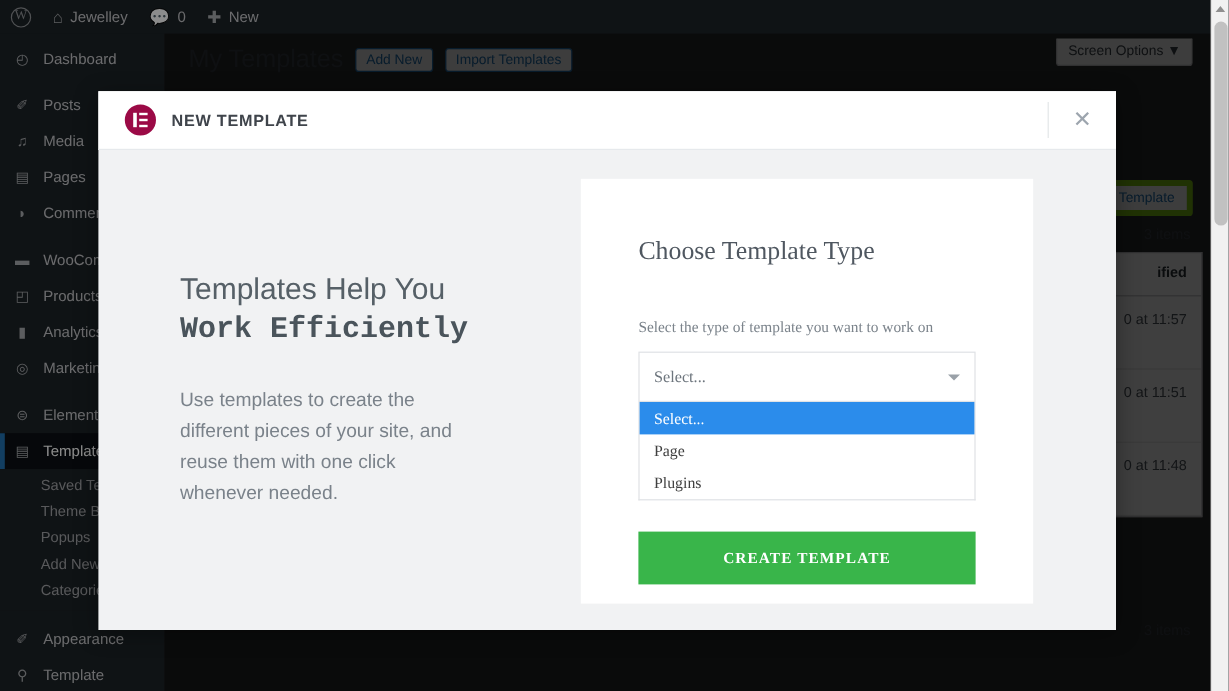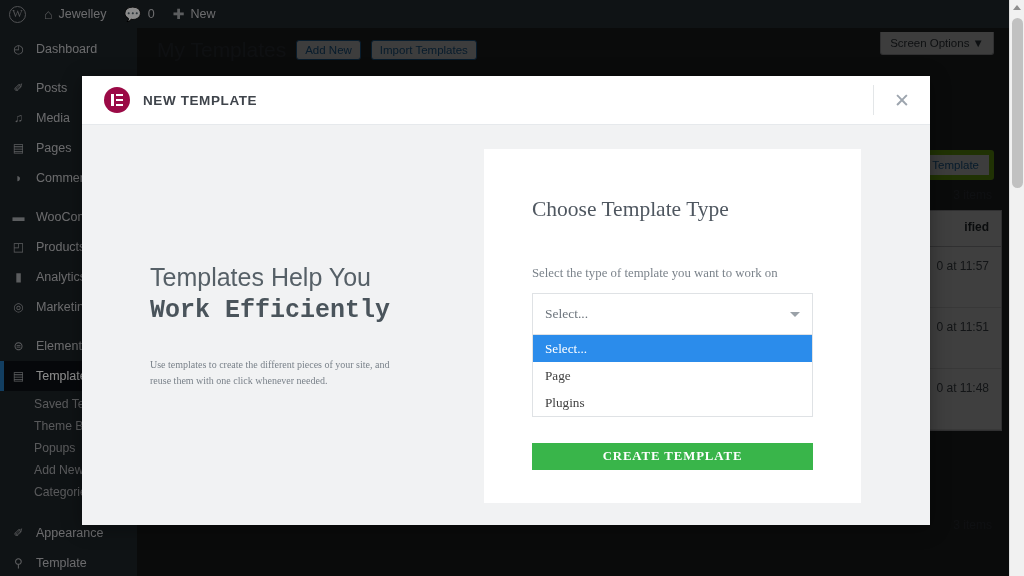--- a/index.html
+++ b/index.html
@@ -138,23 +138,22 @@
 
   .modal-body { flex: 1; display: flex; position: relative; }
 
   .left-pane {
     width: 472px; display: flex; flex-direction: column; justify-content: center;
     padding: 0 0 0 68px;
   }
   .lead { font-size: 25px; color: #566067; font-weight: 400; line-height: 1.32; }
   .lead b { font-weight: bold; color: #4a545b; display: block; font-family: Liberation Mono, monospace; }
   .blurb {
-    margin-top: 30px; font-size: 10px; line-height: 1.62; color: #7a828a;
+    margin-top: 30px; font-size: 16px; line-height: 1.62; color: #7a828a;
     max-width: 252px;
-    font-family: Liberation Serif, serif;
   }
 
   .right-card {
     position: absolute; left: 402px; top: 24px; width: 377px; height: 354px;
     background: #fff;
     font-family: Liberation Serif, serif;
   }
   .card-inner { padding: 48px 48px 0 48px; }
   .card-title { font-size: 21.5px; color: #4f5760; font-weight: 400; }
   .card-label { margin-top: 44px; font-size: 12.8px; color: #7b838b; }
@@ -173,21 +172,21 @@
   .options {
     border: 1px solid #dfe2e5; border-top: 0; background: #fff;
   }
   .option {
     height: 27px; display: flex; align-items: center;
     padding: 0 12px; font-size: 13.2px; color: #404040;
   }
   .option.selected { background: #2b8ceb; color: #fff; }
 
   .create-btn {
-    margin: 26px 48px 0 48px; height: 27px; background: #39b54a; color: #fff;
+    margin: 26px 48px 0 48px; height: 44px; background: #39b54a; color: #fff;
     display: flex; align-items: center; justify-content: center;
     font-size: 12.8px; font-weight: bold; letter-spacing: .9px;
   }
 
   
   .scrollbar {
     position: absolute; right: 0; top: 0; width: 15px; height: 576px;
     background: #f1f1f1; border-left: 1px solid #e0e0e0;
   }
   .scroll-thumb {

